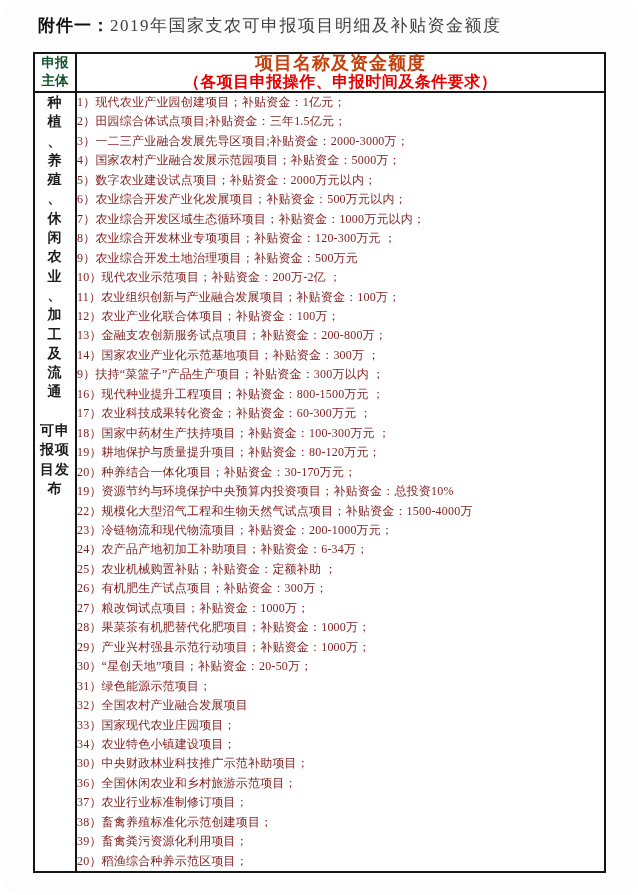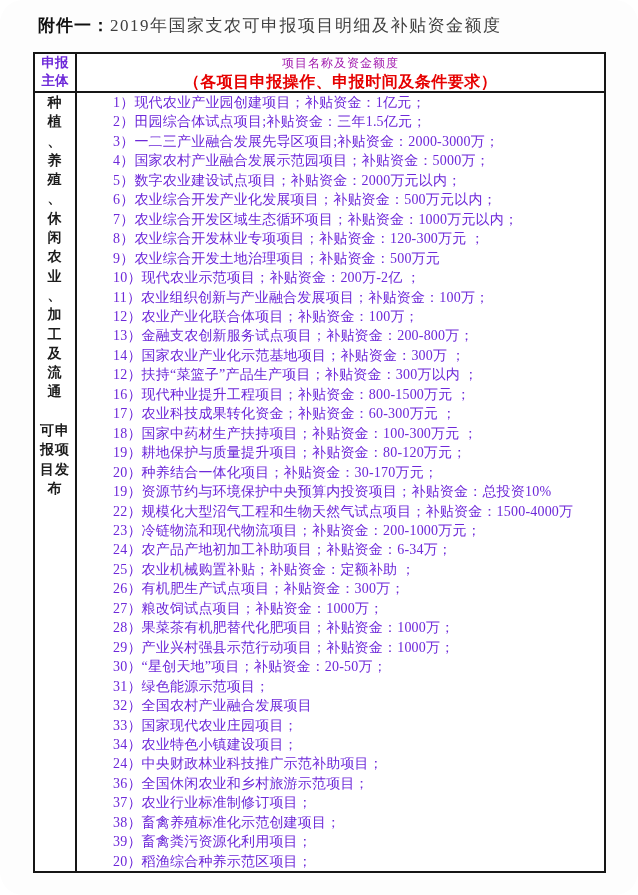--- a/index.html
+++ b/index.html
@@ -32,28 +32,28 @@
     border:2px solid #161616;
     padding:0;vertical-align:top;
   }
   col.c-left{width:42px;}
   col.c-right{width:529px;}
 
   
   th.hdr-left{
     vertical-align:middle;text-align:center;
     font-family:"Liberation Sans","DejaVu Sans",sans-serif;
-    font-weight:bold;font-size:13.5px;line-height:18px;color:#6d28d9;
+    font-weight:bold;font-size:13.5px;line-height:18px;color:#14532d;
     white-space:pre-line;padding:2px 0;
   }
   th.hdr-right{vertical-align:middle;padding:2px 0 3px 0;}
   .hdr-line1{
     text-align:center;
     font-family:"Liberation Sans","DejaVu Sans",sans-serif;
-    font-weight:normal;font-size:12px;line-height:18px;color:#a21caf;
+    font-weight:bold;font-size:18px;line-height:18px;color:#c2410c;
     letter-spacing:1px;
   }
   .hdr-line2{
     text-align:center;
     font-family:"Liberation Sans","DejaVu Sans",sans-serif;
     font-weight:bold;font-size:16px;line-height:19px;
     letter-spacing:0.5px;
   }
 
   
@@ -61,22 +61,22 @@
   .vertical-label{
     font-family:"Liberation Sans","DejaVu Sans",sans-serif;
     font-weight:bold;font-size:14px;line-height:19.3px;color:#1c1c1c;
     white-space:pre-line;letter-spacing:1px;text-align:center;
   }
 
   
   td.body-right{padding:5px 2px 6px 6px;}
   ol.items{margin:0;padding:0;list-style:none;}
   ol.items li{
-    font-size:14px;line-height:19.45px;
-    white-space:nowrap;letter-spacing:0.2px;color:#6d28d9;margin-left:36px;
+    font-size:12px;line-height:19.45px;
+    white-space:nowrap;letter-spacing:0.2px;color:#7f1d1d;
   }
 </style>
 </head>
 <body>
 
 <div class="page">
 
   <div class="doc-title">
     <span class="prefix">附件一：</span><span class="rest">2019年国家支农可申报项目明细及补贴资金额度</span>
   </div>
@@ -145,21 +145,21 @@
               <li>10）现代农业示范项目；补贴资金：200万-2亿 ；</li>
 
               <li>11）农业组织创新与产业融合发展项目；补贴资金：100万；</li>
 
               <li>12）农业产业化联合体项目；补贴资金：100万；</li>
 
               <li>13）金融支农创新服务试点项目；补贴资金：200-800万；</li>
 
               <li>14）国家农业产业化示范基地项目；补贴资金：300万 ；</li>
 
-              <li>12）扶持“菜篮子”产品生产项目；补贴资金：300万以内 ；</li>
+              <li>9）扶持“菜篮子”产品生产项目；补贴资金：300万以内 ；</li>
 
               <li>16）现代种业提升工程项目；补贴资金：800-1500万元 ；</li>
 
               <li>17）农业科技成果转化资金；补贴资金：60-300万元 ；</li>
 
               <li>18）国家中药材生产扶持项目；补贴资金：100-300万元 ；</li>
 
               <li>19）耕地保护与质量提升项目；补贴资金：80-120万元；</li>
 
               <li>20）种养结合一体化项目；补贴资金：30-170万元；</li>
@@ -185,21 +185,21 @@
               <li>30）“星创天地”项目；补贴资金：20-50万；</li>
 
               <li>31）绿色能源示范项目；</li>
 
               <li>32）全国农村产业融合发展项目</li>
 
               <li>33）国家现代农业庄园项目；</li>
 
               <li>34）农业特色小镇建设项目；</li>
 
-              <li>24）中央财政林业科技推广示范补助项目；</li>
+              <li>30）中央财政林业科技推广示范补助项目；</li>
 
               <li>36）全国休闲农业和乡村旅游示范项目；</li>
 
               <li>37）农业行业标准制修订项目；</li>
 
               <li>38）畜禽养殖标准化示范创建项目；</li>
 
               <li>39）畜禽粪污资源化利用项目；</li>
 
               <li>20）稻渔综合种养示范区项目；</li>

